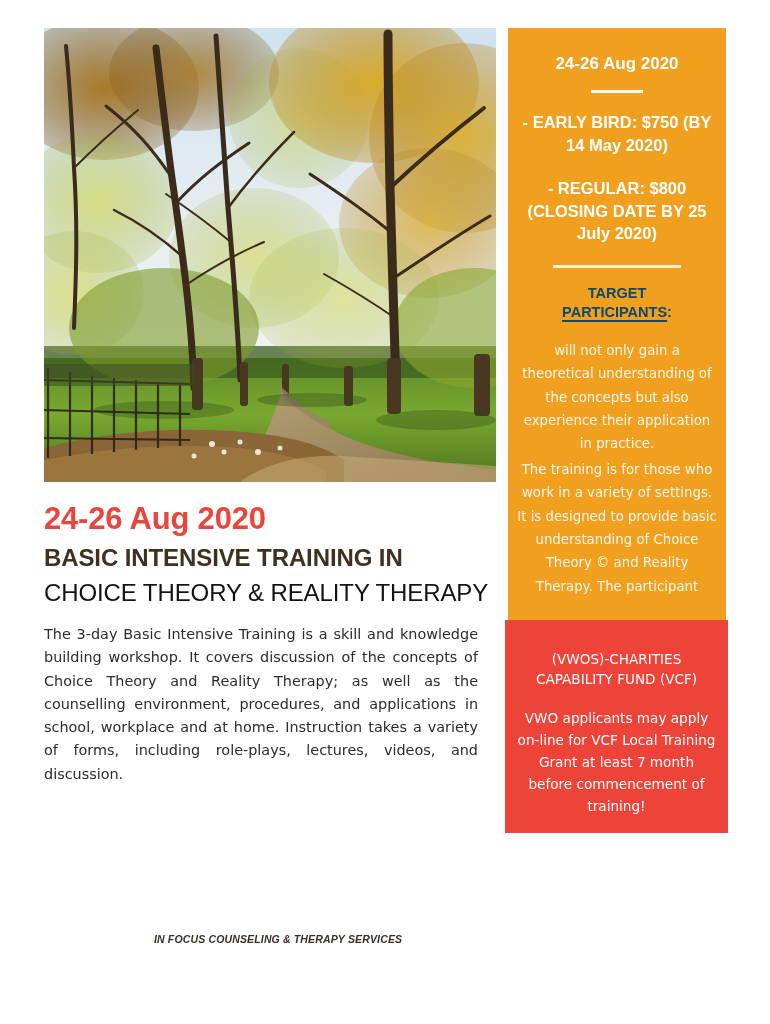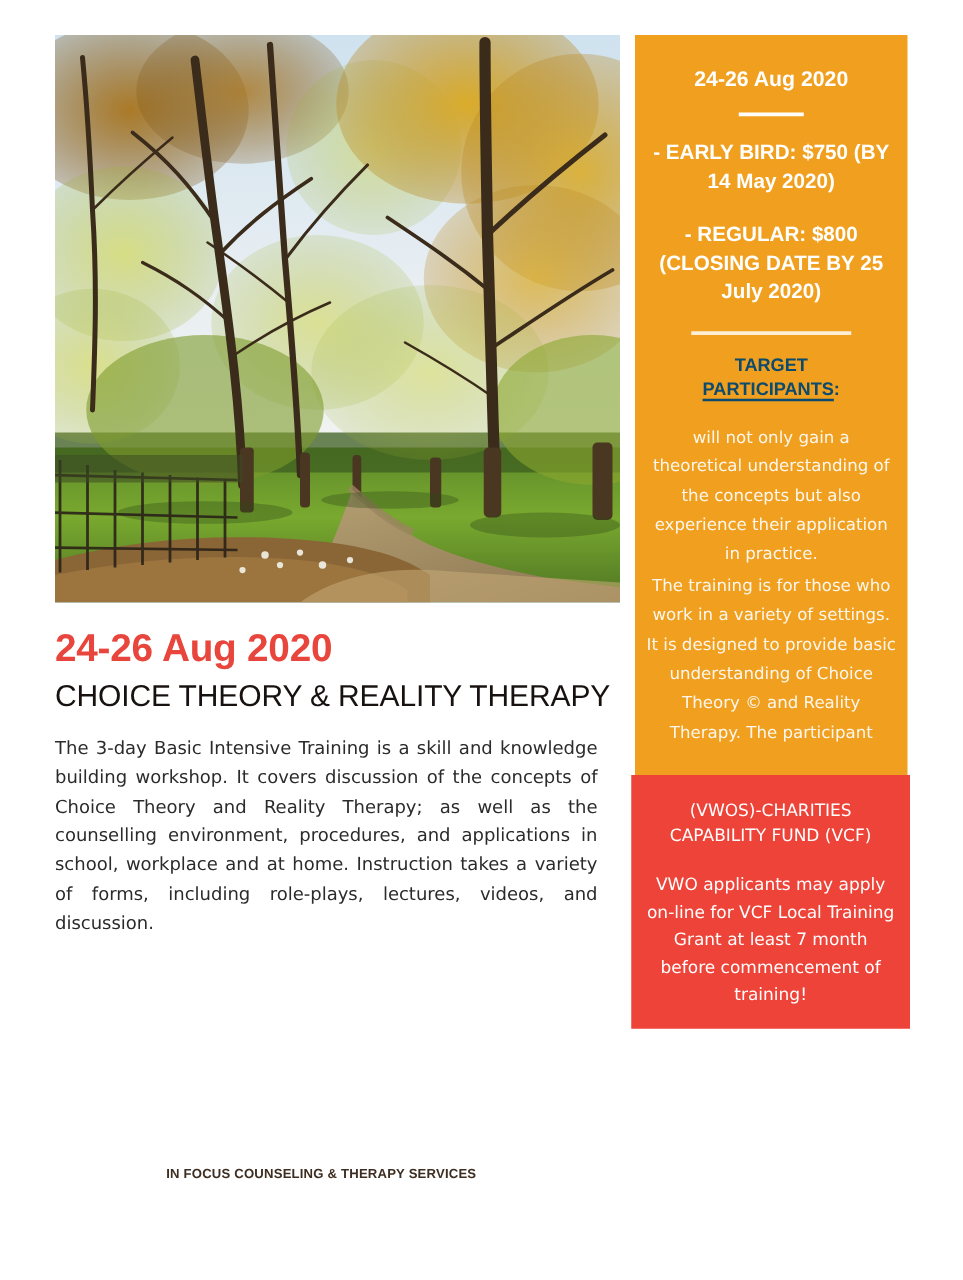--- a/index.html
+++ b/index.html
@@ -75,26 +75,27 @@
     font-size: 14.4px;
     line-height: 1.62;
     color: #2b2b2b;
     text-align: justify;
     font-family: "DejaVu Sans", sans-serif;
   }
 
   
   .footer {
     position: absolute;
-    left: 133px;
+    left: 154px;
     top: 933px;
     font-size: 10.5px;
     font-weight: bold;
     color: #3E2E22;
     letter-spacing: 0.15px;
+    font-style: italic;
   }
 
   
   .sidebar {
     position: absolute;
     left: 508px;
     top: 28px;
     width: 218px;
   }
   .panel-orange {
@@ -151,21 +152,21 @@
     width: 223px;
     margin-left: -3px;
     padding: 14px 10px 16px 10px;
     box-sizing: border-box;
     text-align: center;
   }
   .vcf-head {
     color: #ffffff;
     font-size: 13.6px;
     line-height: 1.42;
-    margin: 6px;
+    margin: 16px;
     font-family: "DejaVu Sans", sans-serif;
   }
   .vcf-body {
     color: #ffffff;
     font-size: 13.6px;
     line-height: 1.62;
     margin: 18px 0 0 0;
     font-family: "DejaVu Sans", sans-serif;
   }
 </style>
@@ -292,20 +293,21 @@
           <circle cx="150" cy="428" r="2.5"></circle>
           <circle cx="236" cy="420" r="2.5"></circle>
         </g>
 
         <path d="M196 454 C220 436 256 426 300 428 L452 438 L452 454 Z" fill="#c8ab76" opacity="0.55"></path>
       </svg>
     </div>
 
     <div class="headings">
       <h1 class="date-head">24-26 Aug 2020</h1>
+      <h2 class="title-1">BASIC INTENSIVE TRAINING IN</h2>
       <h2 class="title-2">CHOICE THEORY &amp; REALITY THERAPY</h2>
     </div>
 
     <p class="body-para">The 3-day Basic Intensive Training is a skill and knowledge building workshop. It covers discussion of the concepts of Choice Theory and Reality Therapy; as well as the counselling environment, procedures, and applications in school, workplace and at home. Instruction takes a variety of forms, including role-plays, lectures, videos, and discussion.</p>
   </div>
 
   <div class="sidebar">
 
     <div class="panel-orange">
       <div class="sb-date">24-26 Aug 2020</div>

